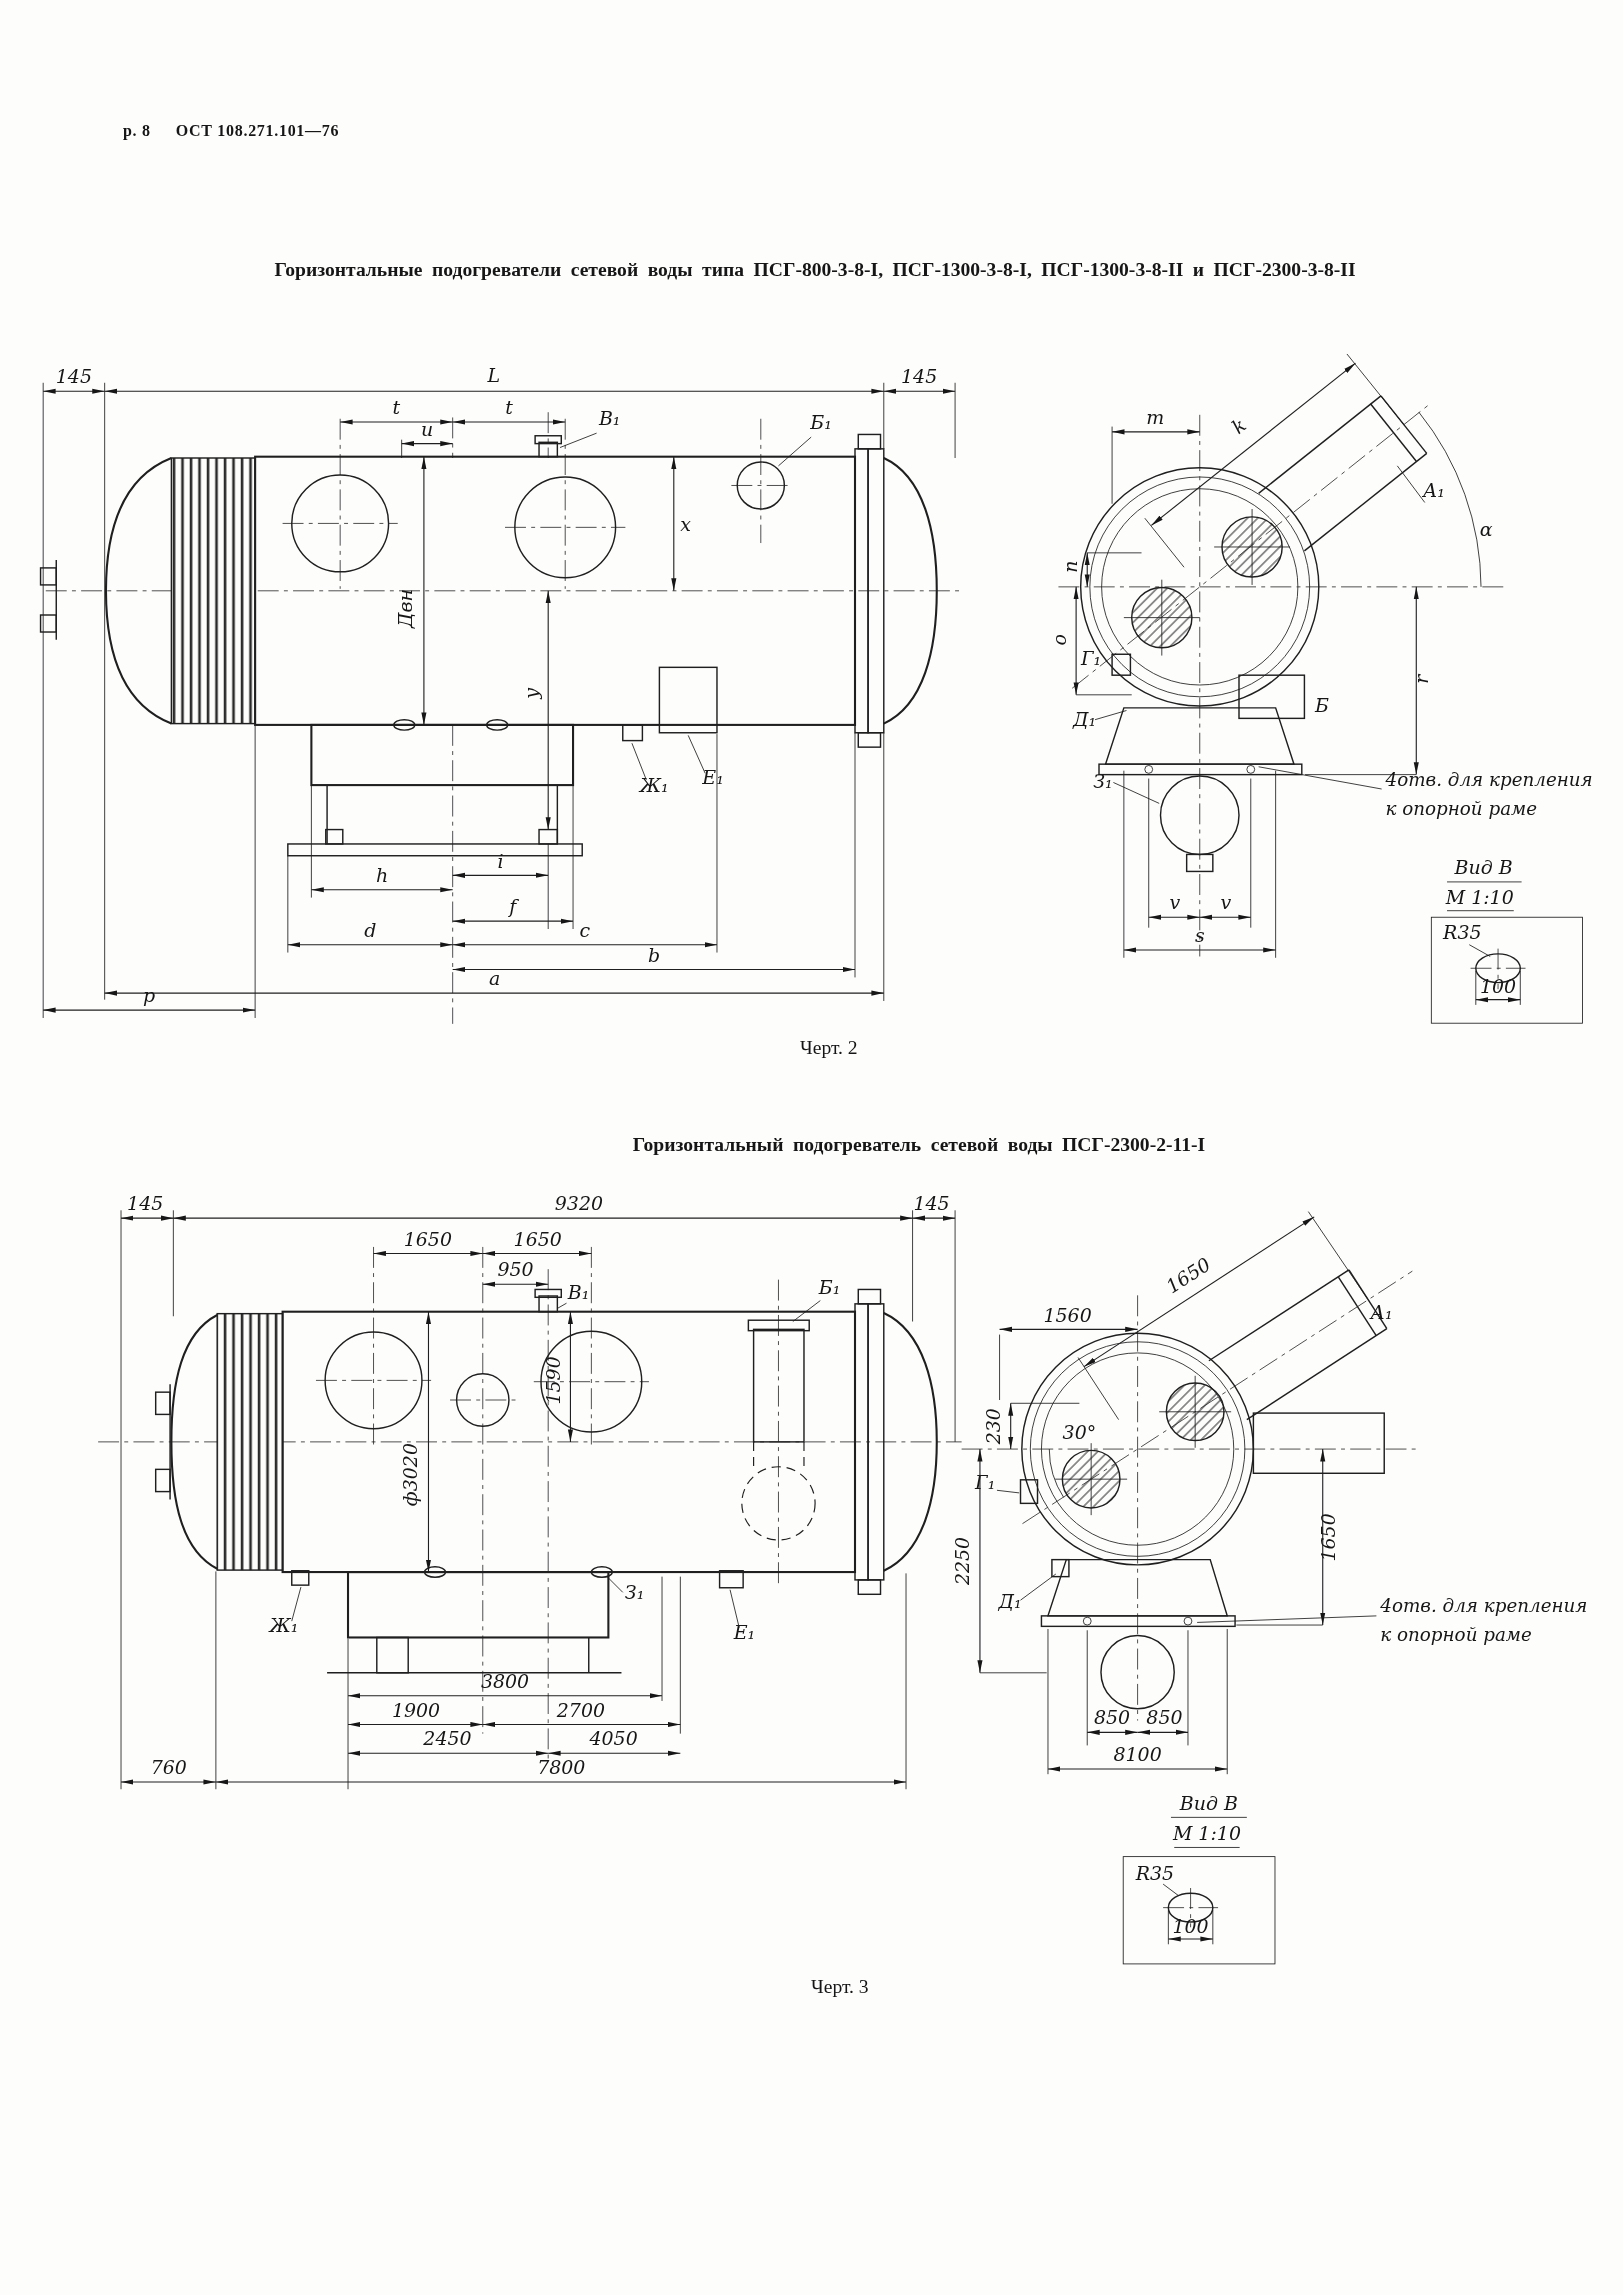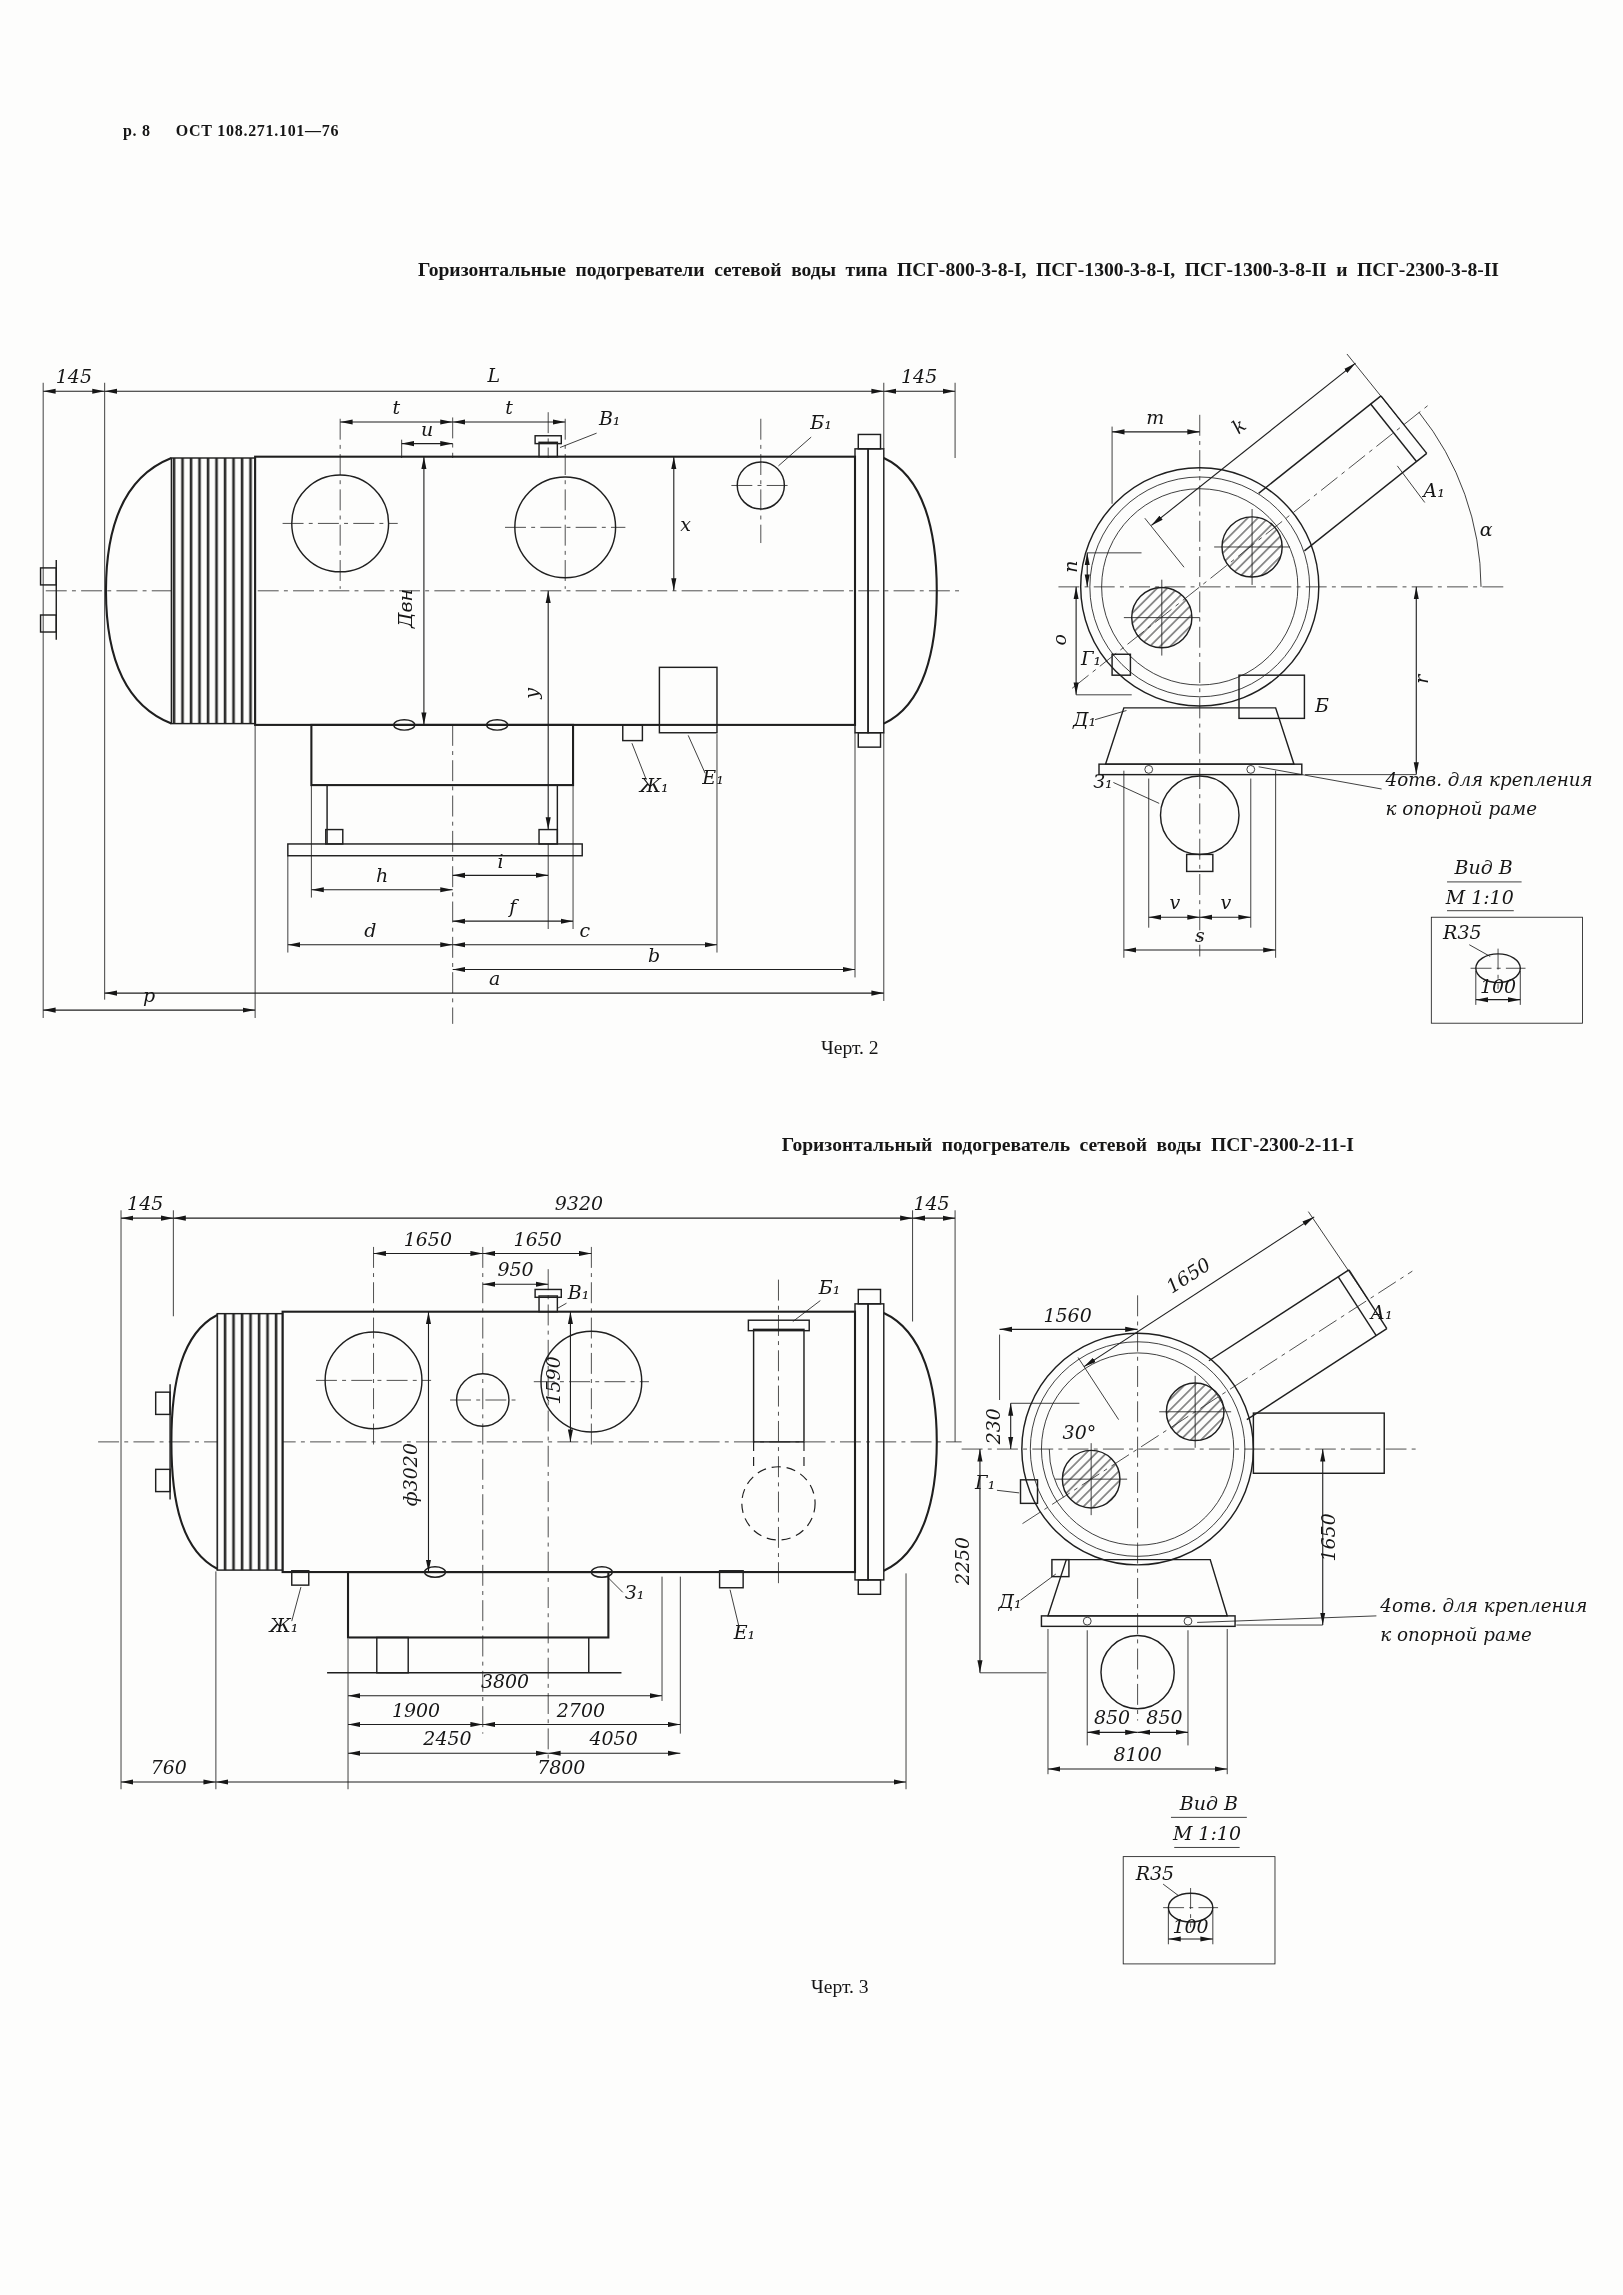--- a/index.html
+++ b/index.html
@@ -1,23 +1,23 @@
 <!DOCTYPE html>
 <html style="font-size:10.5px"><head>
 <meta charset="utf-8">
 <style>
   html,body{margin:0;padding:0;}
   body{width:1623px;height:2295px;position:relative;background:#fdfdfc;font-family:"Liberation Serif",serif;color:#161616;}
   .page-header{position:absolute;left:123px;top:122px;font-weight:bold;font-size:16px;letter-spacing:0.7px;}
   .page-header .doc-number{margin-left:25px;}
-  .fig-title{position:absolute;font-weight:bold;font-size:19.6px;text-align:right;word-spacing:4.6px;}
+  .fig-title{position:absolute;font-weight:bold;font-size:19.6px;text-align:center;word-spacing:4.6px;}
   .title1{left:131px;top:259px;width:1368px;}
   .title2{left:484px;top:1134px;width:870px;}
   .fig-caption{position:absolute;font-size:19.6px;}
-  .cap2{left:821px;top:1037px;}
+  .cap2{left:800px;top:1037px;}
   .cap3{left:811px;top:1976px;}
   svg{position:absolute;left:0;top:0;}
   .ol{fill:none;stroke:#1f1f1f;stroke-width:3.2;}
   .ol2{fill:none;stroke:#1f1f1f;stroke-width:2.2;}
   .ex{fill:none;stroke:#1f1f1f;stroke-width:1.3;}
   .dl{fill:none;stroke:#1f1f1f;stroke-width:1.7;}
   .cl{fill:none;stroke:#1f1f1f;stroke-width:1.2;stroke-dasharray:32 8 6 8;}
   .dsh{fill:none;stroke:#1f1f1f;stroke-width:1.8;stroke-dasharray:14 9;}
   text.td{font:italic 29px "DejaVu Serif",serif;fill:#161616;text-anchor:middle;}
   text.ts{text-anchor:start;}

